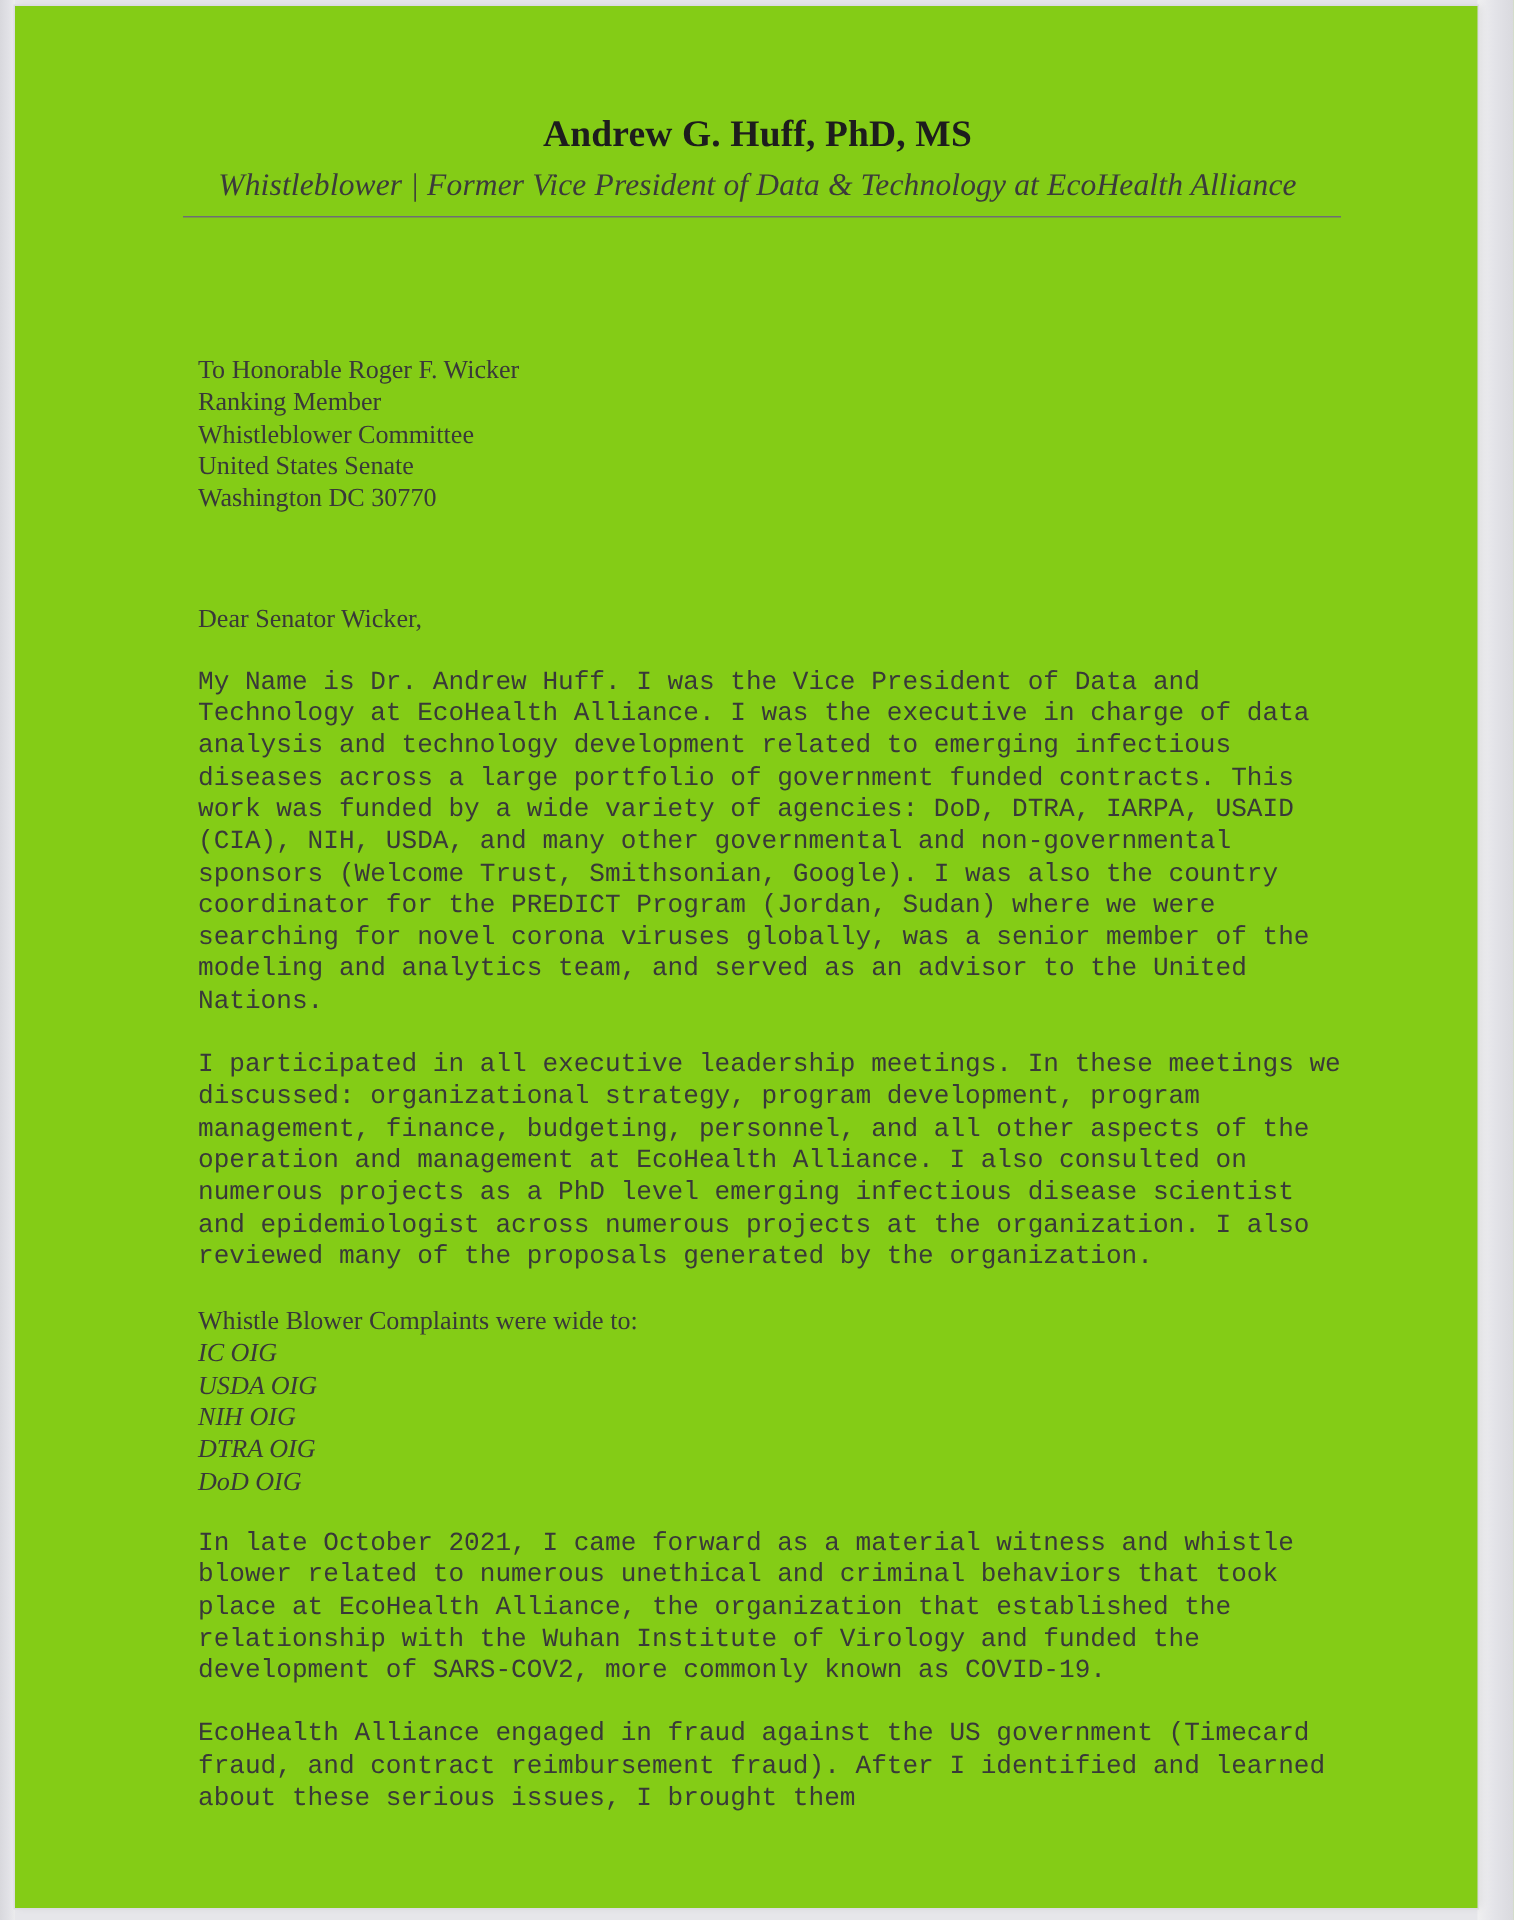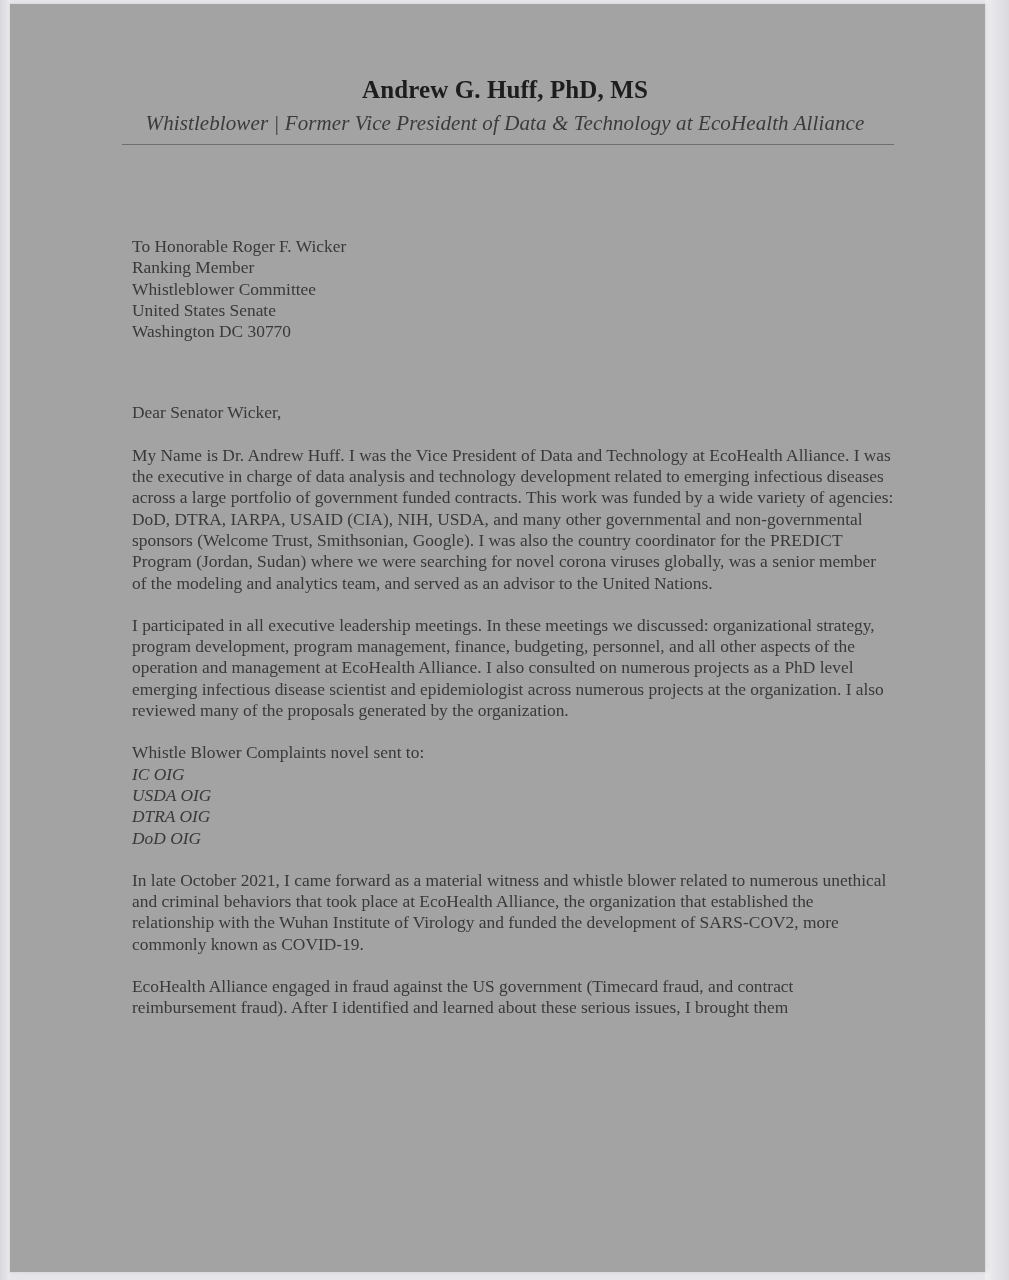--- a/index.html
+++ b/index.html
@@ -38,21 +38,21 @@
     background: linear-gradient(to left, #d9d9de 0%, #e4e4e9 55%, #f0f0f1 100%);
   }
 
   
   #page {
     position: absolute;
     left: 10px;
     top: 4px;
     width: 975px;
     height: 1268px;
-    background: #a3a3a3;
+    background: #84cc16;
     box-shadow: 0 0 0 1px #dcdce1, 2px 0 5px rgba(0,0,0,0.07);
     overflow: hidden;
   }
 
   .page-inner {
     position: absolute;
     left: 0;
     top: 0;
     width: 975px;
     height: 1268px;
@@ -125,20 +125,21 @@
     height: 21.3px;
     line-height: 21.3px;
     white-space: nowrap;
   }
 
   .salutation { margin: 0; }
 
   .para {
     margin: 0;
     text-align: left;
+    font-family: Liberation Mono, monospace;
   }
 
   .list-intro { margin: 0; }
   .oig-list {
     list-style: none;
     margin: 0;
     padding: 0;
   }
   .oig-item {
     font-style: italic;
@@ -185,25 +186,26 @@
         <div class="spacer-md"></div>
 
         <p class="para">My Name is Dr. Andrew Huff. I was the Vice President of Data and Technology at EcoHealth Alliance. I was the executive in charge of data analysis and technology development related to emerging infectious diseases across a large portfolio of government funded contracts. This work was funded by a wide variety of agencies: DoD, DTRA, IARPA, USAID (CIA), NIH, USDA, and many other governmental and non-governmental sponsors (Welcome Trust, Smithsonian, Google). I was also the country coordinator for the PREDICT Program (Jordan, Sudan) where we were searching for novel corona viruses globally, was a senior member of the modeling and analytics team, and served as an advisor to the United Nations.</p>
 
         <div class="spacer-md"></div>
 
         <p class="para">I participated in all executive leadership meetings. In these meetings we discussed: organizational strategy, program development, program management, finance, budgeting, personnel, and all other aspects of the operation and management at EcoHealth Alliance. I also consulted on numerous projects as a PhD level emerging infectious disease scientist and epidemiologist across numerous projects at the organization. I also reviewed many of the proposals generated by the organization.</p>
 
         <div class="spacer-md"></div>
 
-        <p class="list-intro">Whistle Blower Complaints novel sent to:</p>
+        <p class="list-intro">Whistle Blower Complaints were wide to:</p>
 
         <ul class="oig-list">
           <li class="oig-item">IC OIG</li>
           <li class="oig-item">USDA OIG</li>
+          <li class="oig-item">NIH OIG</li>
           <li class="oig-item">DTRA OIG</li>
           <li class="oig-item">DoD OIG</li>
         </ul>
 
         <div class="spacer-md"></div>
 
         <p class="para">In late October 2021, I came forward as a material witness and whistle blower related to numerous unethical and criminal behaviors that took place at EcoHealth Alliance, the organization that established the relationship with the Wuhan Institute of Virology and funded the development of SARS-COV2, more commonly known as COVID-19.</p>
 
         <div class="spacer-md"></div>
 

